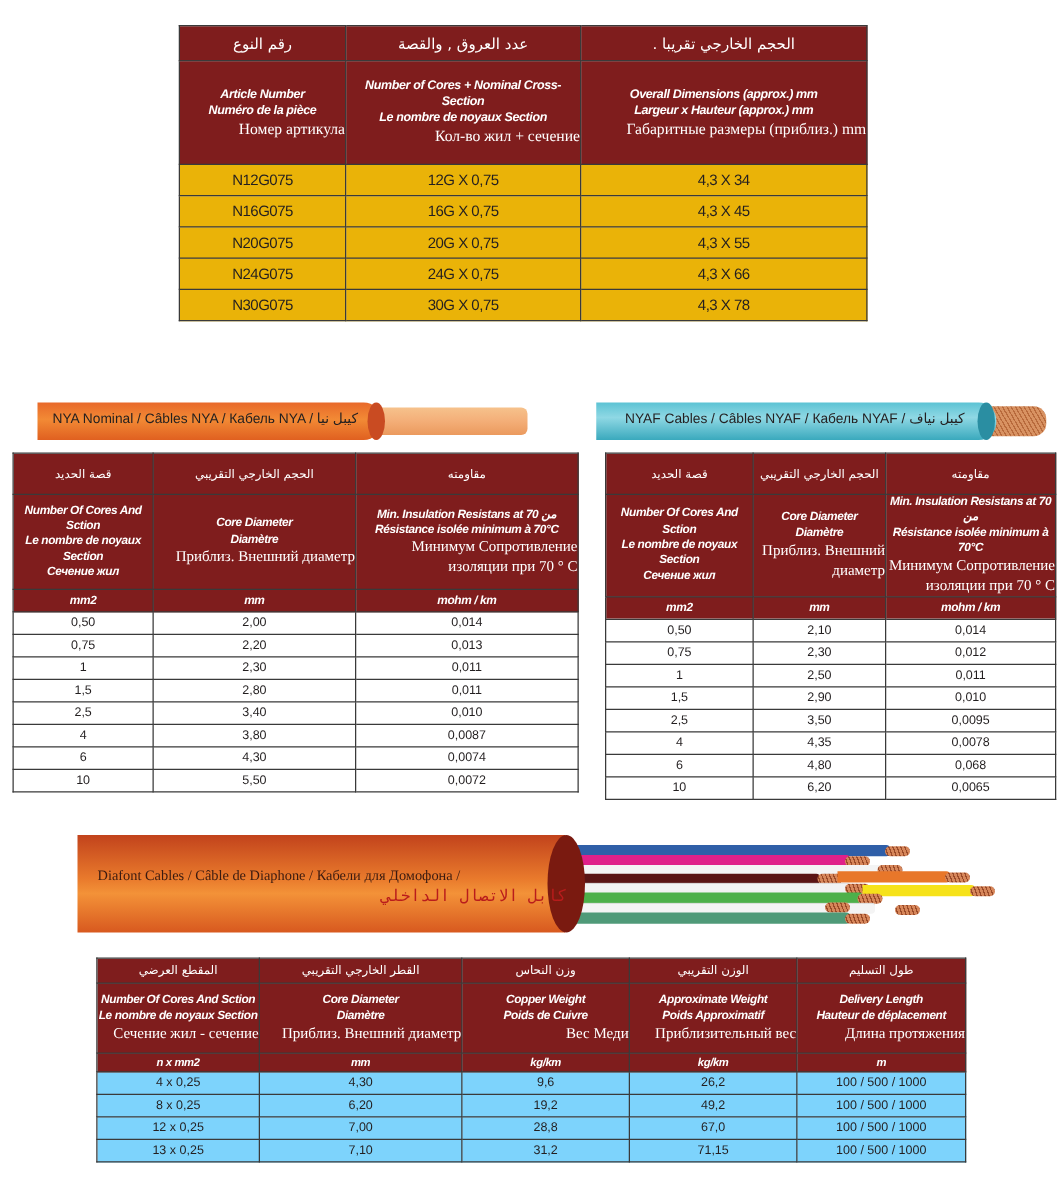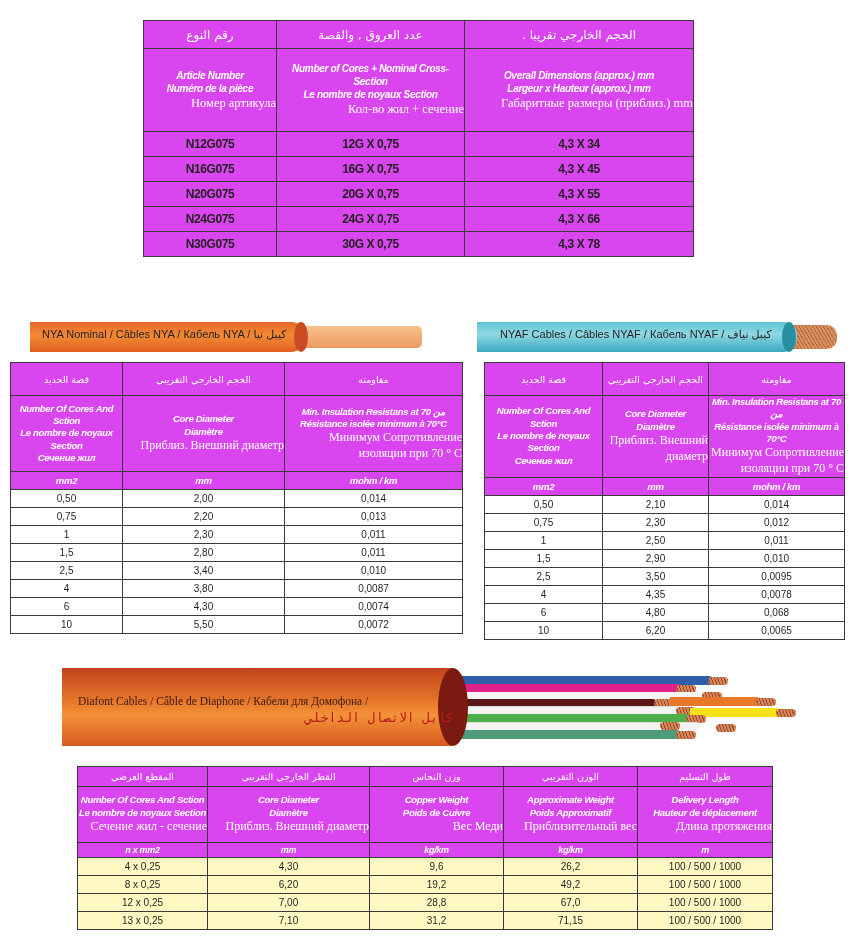--- a/index.html
+++ b/index.html
@@ -1,34 +1,34 @@
 <!DOCTYPE html>
 <html><head>
 <meta charset="utf-8">
 <style>
   * { box-sizing: border-box; margin: 0; padding: 0; }
   html, body { width: 850px; height: 944px; background: #ffffff; overflow: hidden; }
   body { position: relative; font-family: "Liberation Sans", sans-serif; color: #231f20; }
 
   table { border-collapse: collapse; position: absolute; table-layout: fixed; }
   td, th { border: 1px solid #3a3a3a; text-align: center; vertical-align: middle; }
-  .teal { background: #d946ef; color: #ffffff; font-weight: normal; }
+  .teal { background: #7f1d1d; color: #ffffff; font-weight: normal; }
   .ar { font-family: "DejaVu Sans", sans-serif; direction: rtl; }
   .it { font-family: "Liberation Sans Narrow", "Liberation Sans", sans-serif; font-style: italic; letter-spacing: -0.3px; font-weight: bold; }
   .ru { font-family: "Liberation Serif", serif; text-align: right; }
   .cond { font-family: "Liberation Sans", sans-serif; letter-spacing: -0.4px; }
   .hdrtext { display: block; line-height: 1.3; }
 
   
   #t-top { left: 143px; top: 20px; width: 550px; }
   #t-top th.ar-row { height: 28px; font-size: 12px; }
   #t-top th.desc-row { height: 83px; }
   #t-top .it { font-size: 10px; }
   #t-top .ru { font-size: 12.5px; }
-  #t-top td { height: 25px; font-size: 12px; background: #d946ef; font-weight: bold; }
+  #t-top td { height: 25px; font-size: 12px; background: #eab308; }
   .nya-jacket {
     position: absolute; left: 30px; top: 322px; width: 275px; height: 30px;
     background: linear-gradient(180deg, #e8692a 0%, #f28a35 45%, #e06020 100%);
     border-radius: 0 14px 14px 0;
   }
   .nya-jacket-end {
     position: absolute; left: 294px; top: 322px; width: 14px; height: 30px;
     background: #c94b22; border-radius: 50%;
   }
   .nya-core {
@@ -81,21 +81,21 @@
     background: repeating-linear-gradient(70deg, #d6865a 0px, #d6865a 2px, #9a4a28 2px, #9a4a28 3px);
   }
 
   
   #t-dia { left: 77px; top: 766px; width: 695px; }
   #t-dia th.ar-row { height: 20px; font-size: 9.5px; }
   #t-dia th.desc-row { height: 56px; }
   #t-dia .it { font-size: 9.5px; }
   #t-dia .ru { font-size: 12px; }
   #t-dia th.unit-row { height: 15px; font-size: 9px; }
-  #t-dia td { height: 18px; font-size: 10px; background: #fef9c3; }
+  #t-dia td { height: 18px; font-size: 10px; background: #7dd3fc; }
 </style>
 </head>
 <body>
 
 <table id="t-top">
   <colgroup>
       <col style="width:133px">
       <col style="width:188px">
       <col style="width:229px">
     </colgroup>

